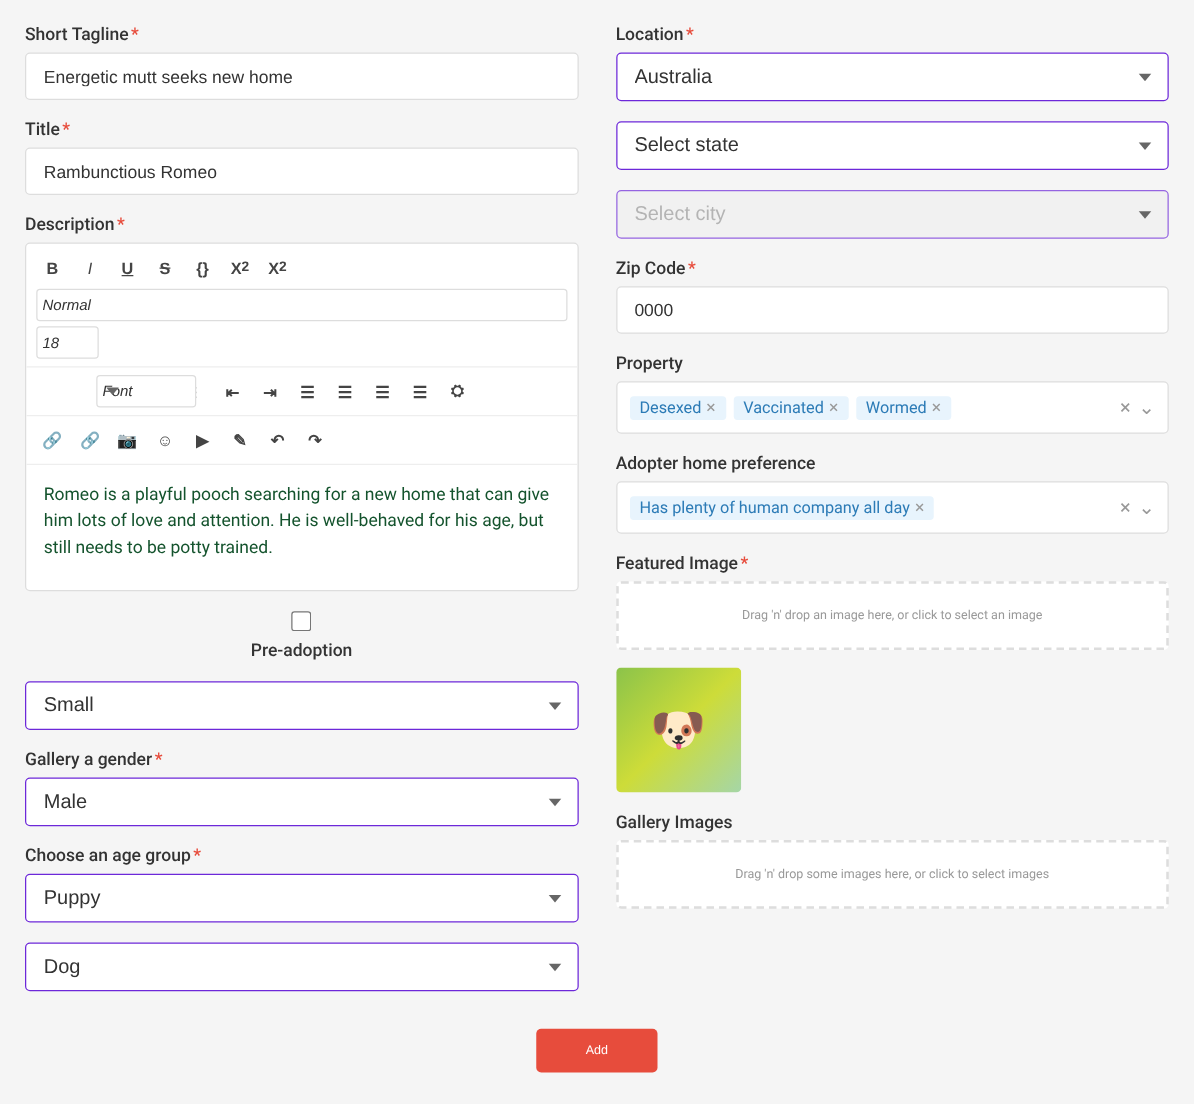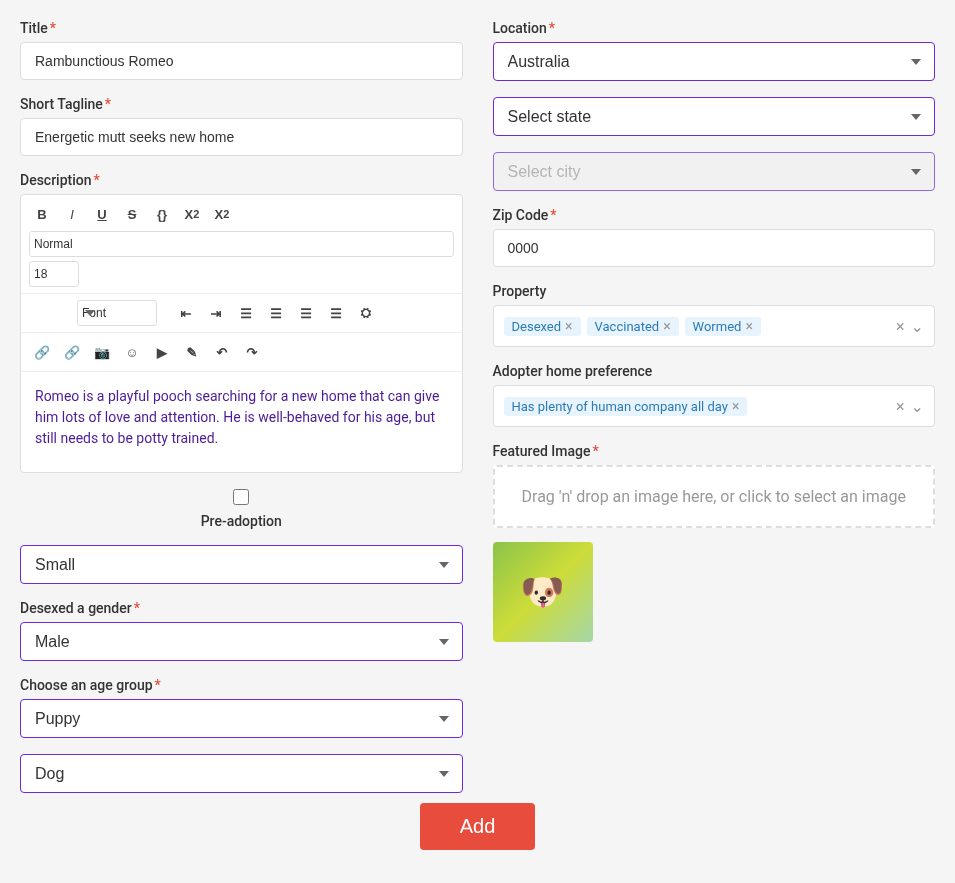--- a/index.html
+++ b/index.html
@@ -115,26 +115,27 @@
     .toolbar-btn.underline { text-decoration: underline; }
     .toolbar-btn.strike { text-decoration: line-through; }
     .toolbar-select {
       height: 26px;
       border: 1px solid #ddd;
       border-radius: 3px;
       font-size: 12px;
       padding: 0 4px;
       background: #fff;
       cursor: pointer;
+      font-style: italic;
     }
     .editor-content {
       min-height: 100px;
       padding: 14px;
       font-size: 14px;
-      color: #4c1d95;
+      color: #14532d;
       line-height: 1.5;
       outline: none;
     }
 
     
     .checkbox-group {
       display: flex;
       align-items: center;
       gap: 8px;
       flex-direction: column;
@@ -189,21 +190,21 @@
       font-size: 16px;
     }
 
     
     .image-upload-area {
       border: 2px dashed #ddd;
       border-radius: 4px;
       padding: 20px;
       text-align: center;
       color: #999;
-      font-size: 16px;
+      font-size: 10px;
       cursor: pointer;
       background: #fff;
     }
 
     .image-preview {
       width: 100px;
       height: 100px;
       border-radius: 4px;
       overflow: hidden;
       margin-top: 8px;
@@ -229,53 +230,54 @@
       display: flex;
       justify-content: center;
       padding-top: 10px;
     }
     .add-button {
       background: #e74c3c;
       color: #fff;
       border: none;
       padding: 12px 40px;
       border-radius: 4px;
-      font-size: 20px;
+      font-size: 10px;
       font-weight: 500;
       cursor: pointer;
+      margin-top: 20px;
     }
 
     .sub-icon {
       font-size: 11px;
       vertical-align: sub;
     }
     .sup-icon {
       font-size: 11px;
       vertical-align: super;
     }
   </style>
 </head>
 <body>
 
 <div class="form-container">
 
   <div class="left-col">
 
     <div class="field-group">
       <label>
+        <span>Short Tagline</span><span class="required">*</span>
+      </label>
+      <input type="text" value="Energetic mutt seeks new home" style="">
+    </div>
+
+    <div class="field-group">
+      <label>
         <span>Title</span><span class="required">*</span>
       </label>
       <input type="text" value="Rambunctious Romeo" style="">
-    </div>
-
-    <div class="field-group">
-      <label>
-        <span>Short Tagline</span><span class="required">*</span>
-      </label>
-      <input type="text" value="Energetic mutt seeks new home" style="">
     </div>
 
     <div class="field-group">
       <label>
         <span>Description</span><span class="required">*</span>
       </label>
       <div class="editor-area">
 
         <div class="toolbar-row">
           <button class="toolbar-btn bold">B</button>
@@ -336,21 +338,21 @@
           <option>Small</option>
           <option>Medium</option>
           <option>Large</option>
           <option>Extra Large</option>
         </select>
       </div>
     </div>
 
     <div class="field-group">
       <label>
-        <span>Desexed a gender</span><span class="required">*</span>
+        <span>Gallery a gender</span><span class="required">*</span>
       </label>
       <div class="select-wrapper">
         <select>
           <option>Male</option>
           <option>Female</option>
         </select>
       </div>
     </div>
 
     <div class="field-group">
@@ -460,19 +462,23 @@
         <span>Featured Image</span><span class="required">*</span>
       </label>
       <div class="image-upload-area">Drag 'n' drop an image here, or click to select an image</div>
       <div class="image-preview">
         <div class="dog-image">
           <span class="dog-emoji-overlay">🐶</span>
         </div>
       </div>
     </div>
 
+    <div class="field-group">
+      <label>Gallery Images</label>
+      <div class="image-upload-area">Drag 'n' drop some images here, or click to select images</div>
+    </div>
 
   </div>
 
   <div class="form-footer">
     <button class="add-button">Add</button>
   </div>
 </div>
 
 </body></html>

